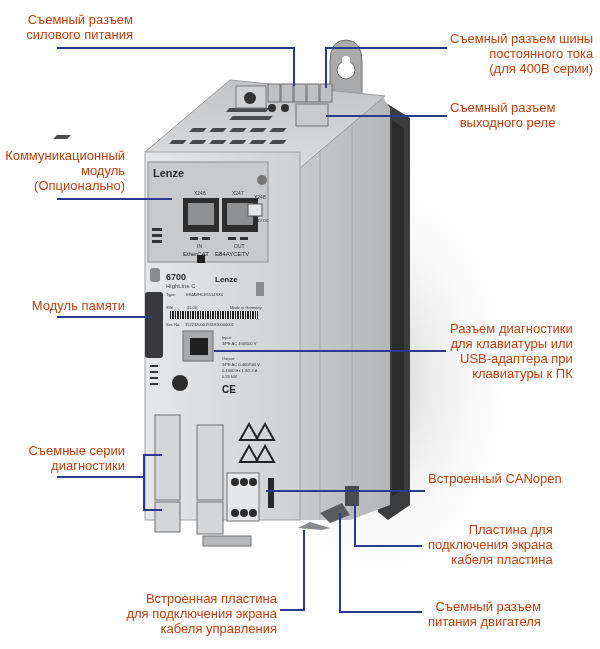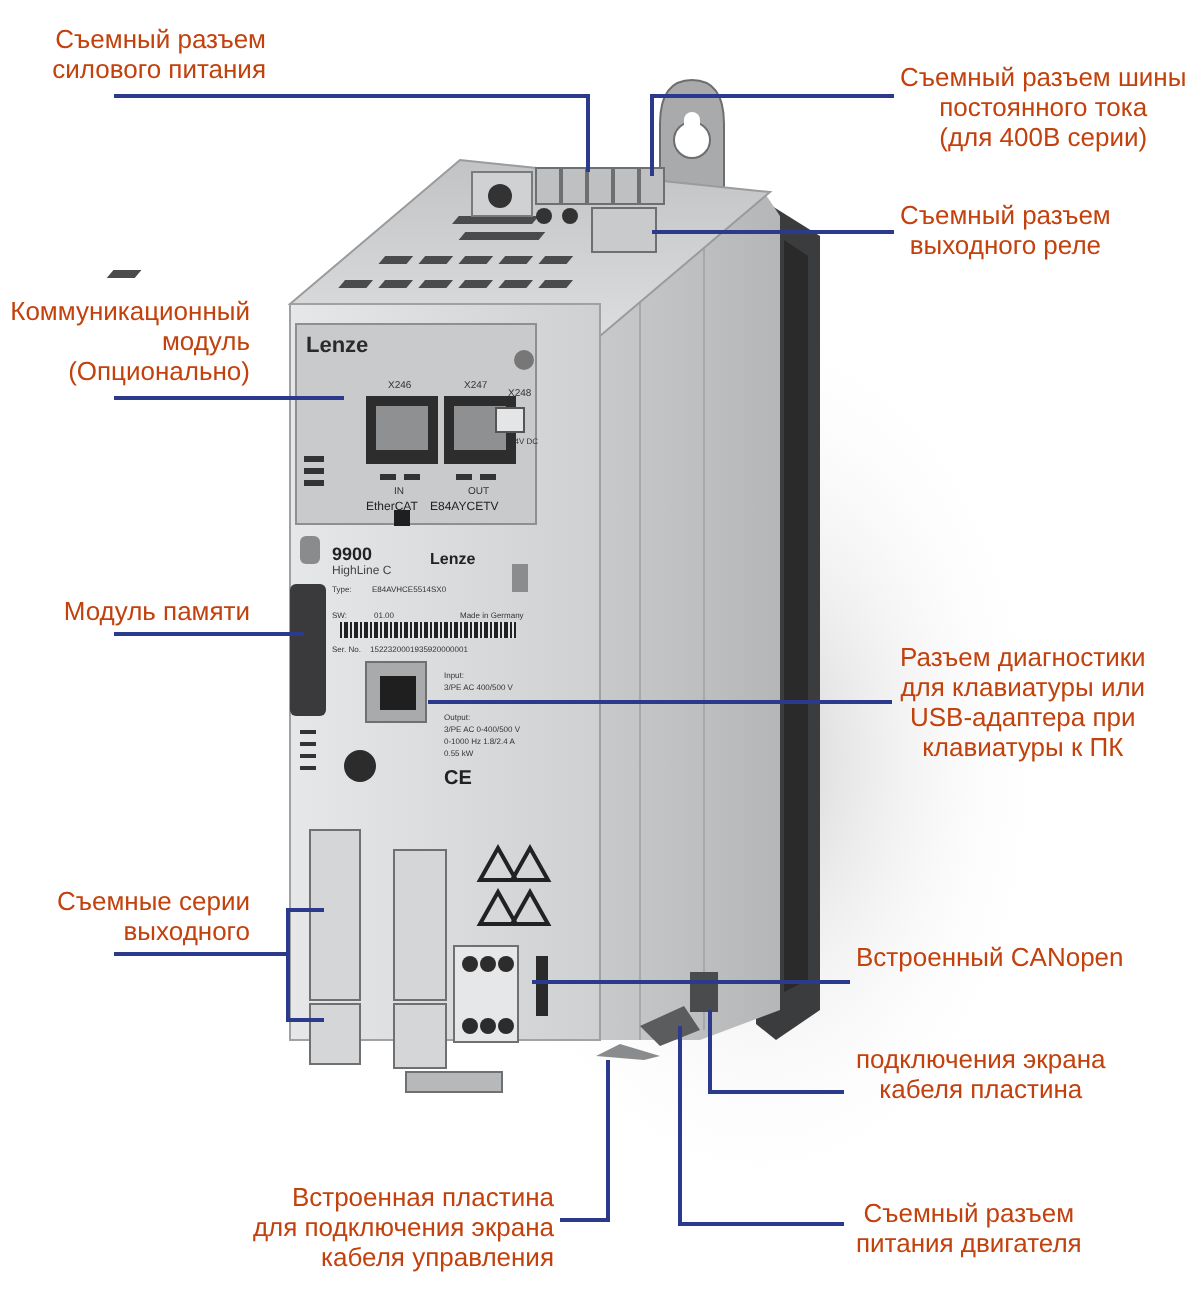--- a/index.html
+++ b/index.html
@@ -2,21 +2,21 @@
 <html><head>
 <meta charset="utf-8">
 <style>
   html, body { margin: 0; padding: 0; background: #ffffff; }
   body { width: 600px; height: 649px; position: relative; overflow: hidden;
          font-family: "Liberation Sans", sans-serif; }
   .label { position: absolute; font-size: 13px; line-height: 15px; color: #c2410c;
            white-space: nowrap; }
   .label .ln { display: block; }
   .r { text-align: right; }
-  .l { text-align: center; }
+  .l { text-align: right; }
   svg.overlay { position: absolute; left: 0; top: 0; }
   .dev { position: absolute; }
 </style>
 </head>
 <body>
 
 <svg class="overlay" width="600" height="649" viewBox="0 0 600 649">
   <defs>
     <linearGradient id="gBody" x1="0" x2="1" y1="0" y2="0">
       <stop offset="0" stop-color="#e6e7e8"></stop>
@@ -152,21 +152,21 @@
 <div class="dev" style="left:153px;top:167px;font-weight:bold;font-size:11px;color:#2a2a2a;">Lenze</div>
 <div class="dev" style="left:194px;top:190px;font-size:5px;color:#333;">X246</div>
 <div class="dev" style="left:232px;top:190px;font-size:5px;color:#333;">X247</div>
 <div class="dev" style="left:254px;top:194px;font-size:5px;color:#333;">X248</div>
 <div class="dev" style="left:197px;top:243px;font-size:5px;color:#333;">IN</div>
 <div class="dev" style="left:234px;top:243px;font-size:5px;color:#333;">OUT</div>
 <div class="dev" style="left:255px;top:218px;font-size:4px;color:#333;">24V DC</div>
 <div class="dev" style="left:183px;top:251px;font-size:6px;color:#222;">EtherCAT</div>
 <div class="dev" style="left:215px;top:251px;font-size:6px;color:#222;">E84AYCETV</div>
 
-<div class="dev" style="left:166px;top:272px;font-weight:bold;font-size:9px;color:#222;">9900</div>
+<div class="dev" style="left:166px;top:272px;font-weight:bold;font-size:9px;color:#222;">6700</div>
 <div class="dev" style="left:166px;top:283px;font-size:6px;color:#444;">HighLine C</div>
 <div class="dev" style="left:215px;top:275px;font-weight:bold;font-size:8px;color:#222;">Lenze</div>
 <div class="dev" style="left:166px;top:292px;font-size:4px;color:#333;">Type:</div>
 <div class="dev" style="left:186px;top:292px;font-size:4px;color:#333;">E84AVHCE5514SX0</div>
 <div class="dev" style="left:166px;top:305px;font-size:4px;color:#333;">SW:</div>
 <div class="dev" style="left:187px;top:305px;font-size:4px;color:#333;">01.00</div>
 <div class="dev" style="left:230px;top:305px;font-size:4px;color:#333;">Made in Germany</div>
 <div class="dev" style="left:170px;top:311px;width:88px;height:8px;background:repeating-linear-gradient(90deg,#222 0 1px,#e6e7e8 1px 2px,#222 2px 4px,#e6e7e8 4px 5px);"></div>
 <div class="dev" style="left:166px;top:322px;font-size:4px;color:#333;">Ser. No.</div>
 <div class="dev" style="left:185px;top:322px;font-size:4px;color:#333;">1522320001935920000001</div>
@@ -221,28 +221,29 @@
 
 <div class="label l" style="left:450px;top:321px;">
   <span class="ln">Разъем диагностики</span>
   <span class="ln">для клавиатуры или</span>
   <span class="ln">USB-адаптера при</span>
   <span class="ln">клавиатуры к ПК</span>
 </div>
 
 <div class="label r" style="right:475px;top:443px;">
   <span class="ln">Съемные серии</span>
-  <span class="ln">выходного</span>
+  <span class="ln">диагностики</span>
 </div>
 
 <div class="label l" style="left:428px;top:471px;">
   <span class="ln">Встроенный CANopen</span>
 </div>
 
 <div class="label l" style="left:428px;top:522px;">
+  <span class="ln">Пластина для</span>
   <span class="ln">подключения экрана</span>
   <span class="ln">кабеля пластина</span>
 </div>
 
 <div class="label r" style="right:323px;top:591px;">
   <span class="ln">Встроенная пластина</span>
   <span class="ln">для подключения экрана</span>
   <span class="ln">кабеля управления</span>
 </div>
 

